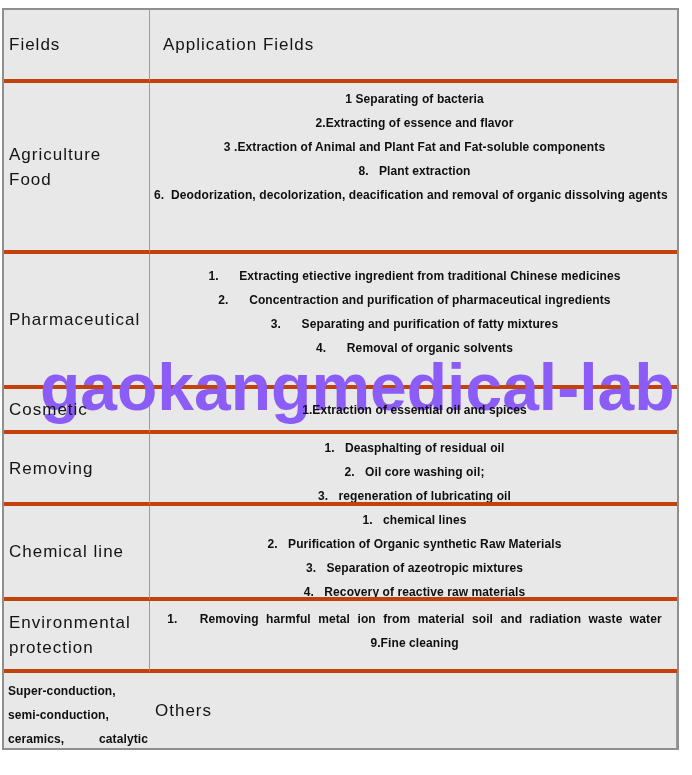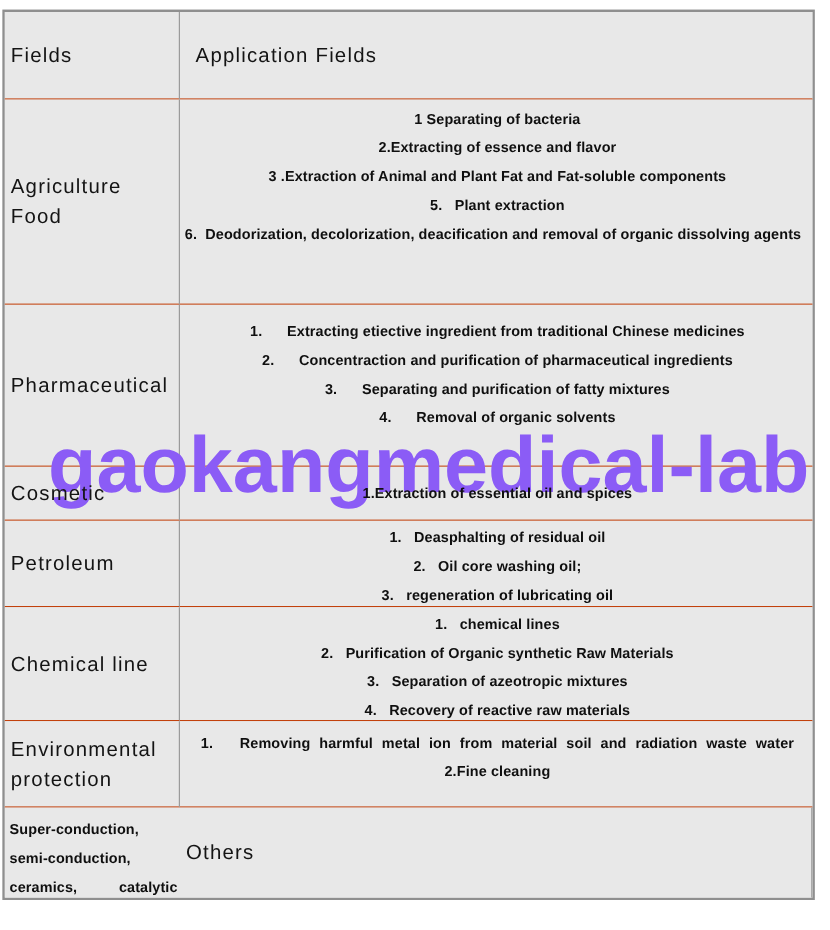--- a/index.html
+++ b/index.html
@@ -16,21 +16,21 @@
     grid-template-rows: 73px 171px 135px 45px 72px 95px 72px 75px;
     background: #e8e8e8;
   }
 
   .cell {
     overflow: hidden;
     position: relative;
     background: #e8e8e8;
   }
   .cl { border-right: 1px solid #9b9b9b; }
-  .bb { border-bottom: 1px solid #c2410c; }
+  .bb { border-bottom: 4px solid #c2410c; }
 
   
   .cl { display: flex; align-items: center; padding-left: 5px; }
   .label, .hdr-label {
     position: relative; z-index: 2;
     font-size: 17px;
     line-height: 25px;
     letter-spacing: 1px;
     color: #141414;
     white-space: pre-line;
@@ -83,21 +83,21 @@
 
   <div class="cell cl bb">
     <span class="label">Agriculture
 Food</span>
   </div>
   <div class="cell cr bb pt4">
     <div class="items">
       <div class="item">1 Separating of bacteria</div>
       <div class="item">2.Extracting of essence and flavor</div>
       <div class="item">3 .Extraction of Animal and Plant Fat and Fat-soluble components</div>
-      <div class="item">5.   Plant extraction</div>
+      <div class="item">8.   Plant extraction</div>
       <div class="item justify">6.  Deodorization, decolorization, deacification and removal of organic dissolving agents</div>
     </div>
   </div>
 
   <div class="cell cl bb">
     <span class="label">Pharmaceutical</span>
   </div>
   <div class="cell cr bb pt10">
     <div class="items">
       <div class="item">1.      Extracting etiective ingredient from traditional Chinese medicines</div>
@@ -110,21 +110,21 @@
   <div class="cell cl bb">
     <span class="label">Cosmetic</span>
   </div>
   <div class="cell cr bb vcenter">
     <div class="items">
       <div class="item">1.Extraction of essential oil and spices</div>
     </div>
   </div>
 
   <div class="cell cl bb">
-    <span class="label">Petroleum</span>
+    <span class="label">Removing</span>
   </div>
   <div class="cell cr bb pt2">
     <div class="items">
       <div class="item">1.   Deasphalting of residual oil</div>
       <div class="item">2.   Oil core washing oil;</div>
       <div class="item">3.   regeneration of lubricating oil</div>
     </div>
   </div>
 
   <div class="cell cl bb">
@@ -139,21 +139,21 @@
     </div>
   </div>
 
   <div class="cell cl bb">
     <span class="label">Environmental
 protection</span>
   </div>
   <div class="cell cr bb pt6">
     <div class="items">
       <div class="item ws">1.   Removing harmful metal ion from material soil and radiation waste water</div>
-      <div class="item">2.Fine cleaning</div>
+      <div class="item">9.Fine cleaning</div>
     </div>
   </div>
 
   <div class="cell cr pt6">
     <div class="items">
       <div class="item justify">Super-conduction, semi-conduction, ceramics, catalytic reaction of enzyme, super-fine particles and super critical reaction</div>
     </div>
   </div>
   <div class="cell cl">
     <span class="label">Others</span>

